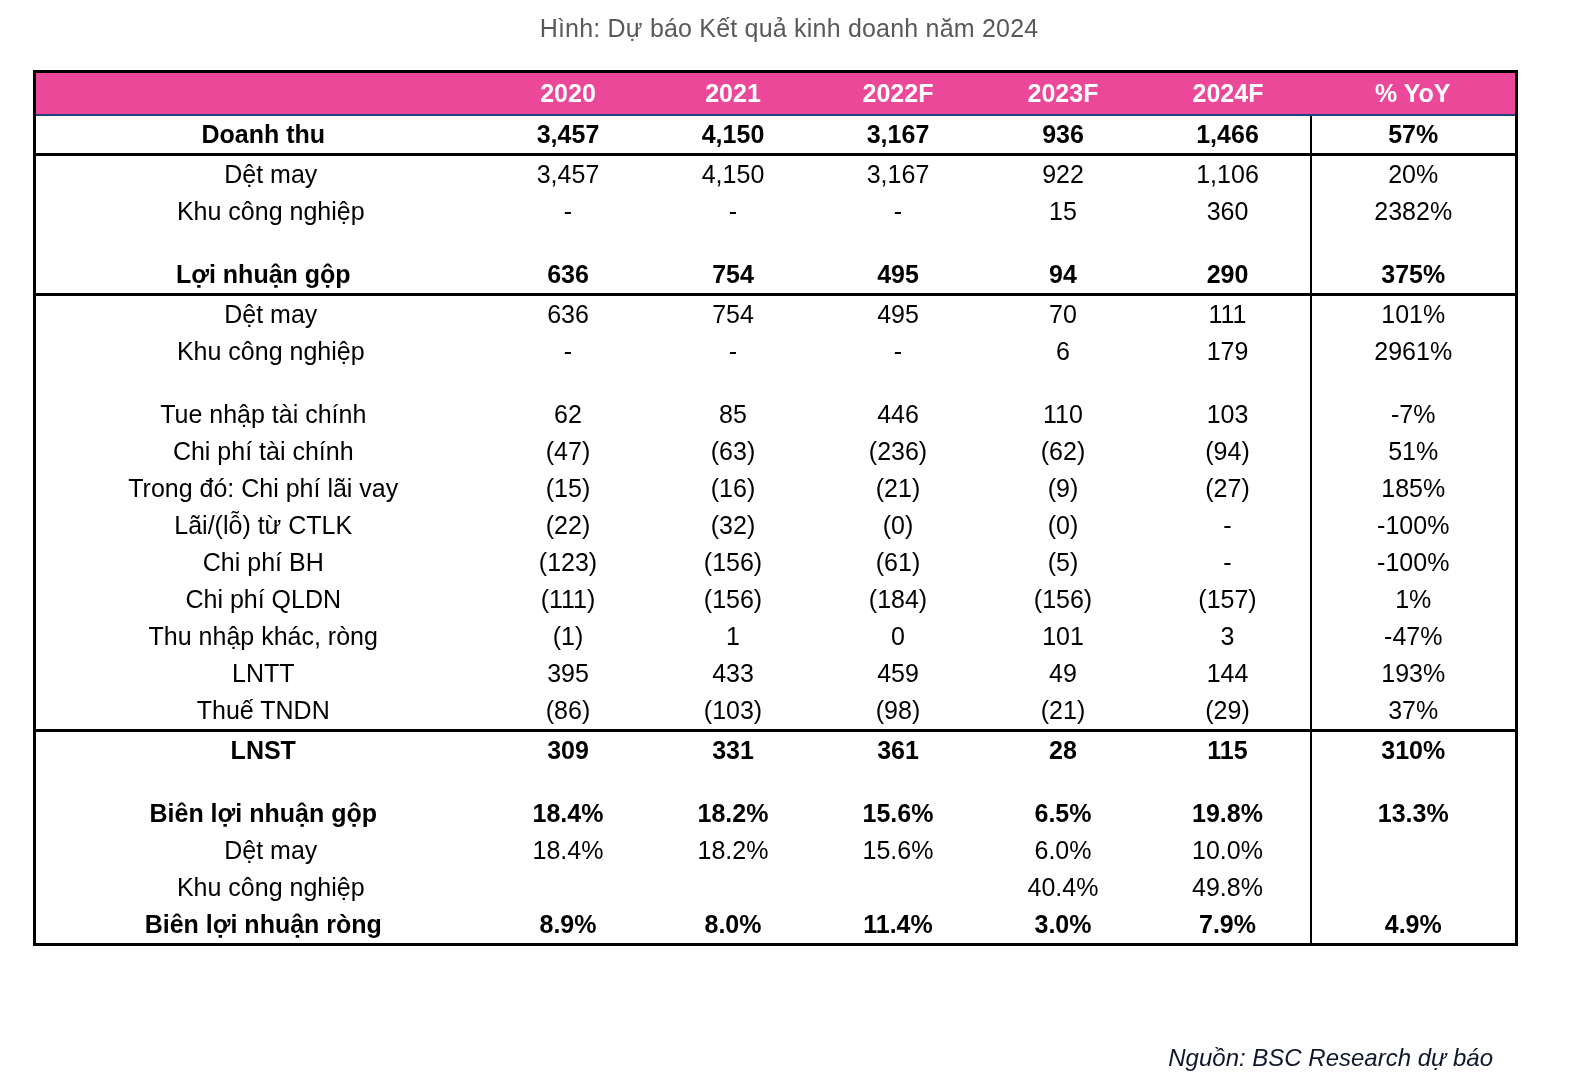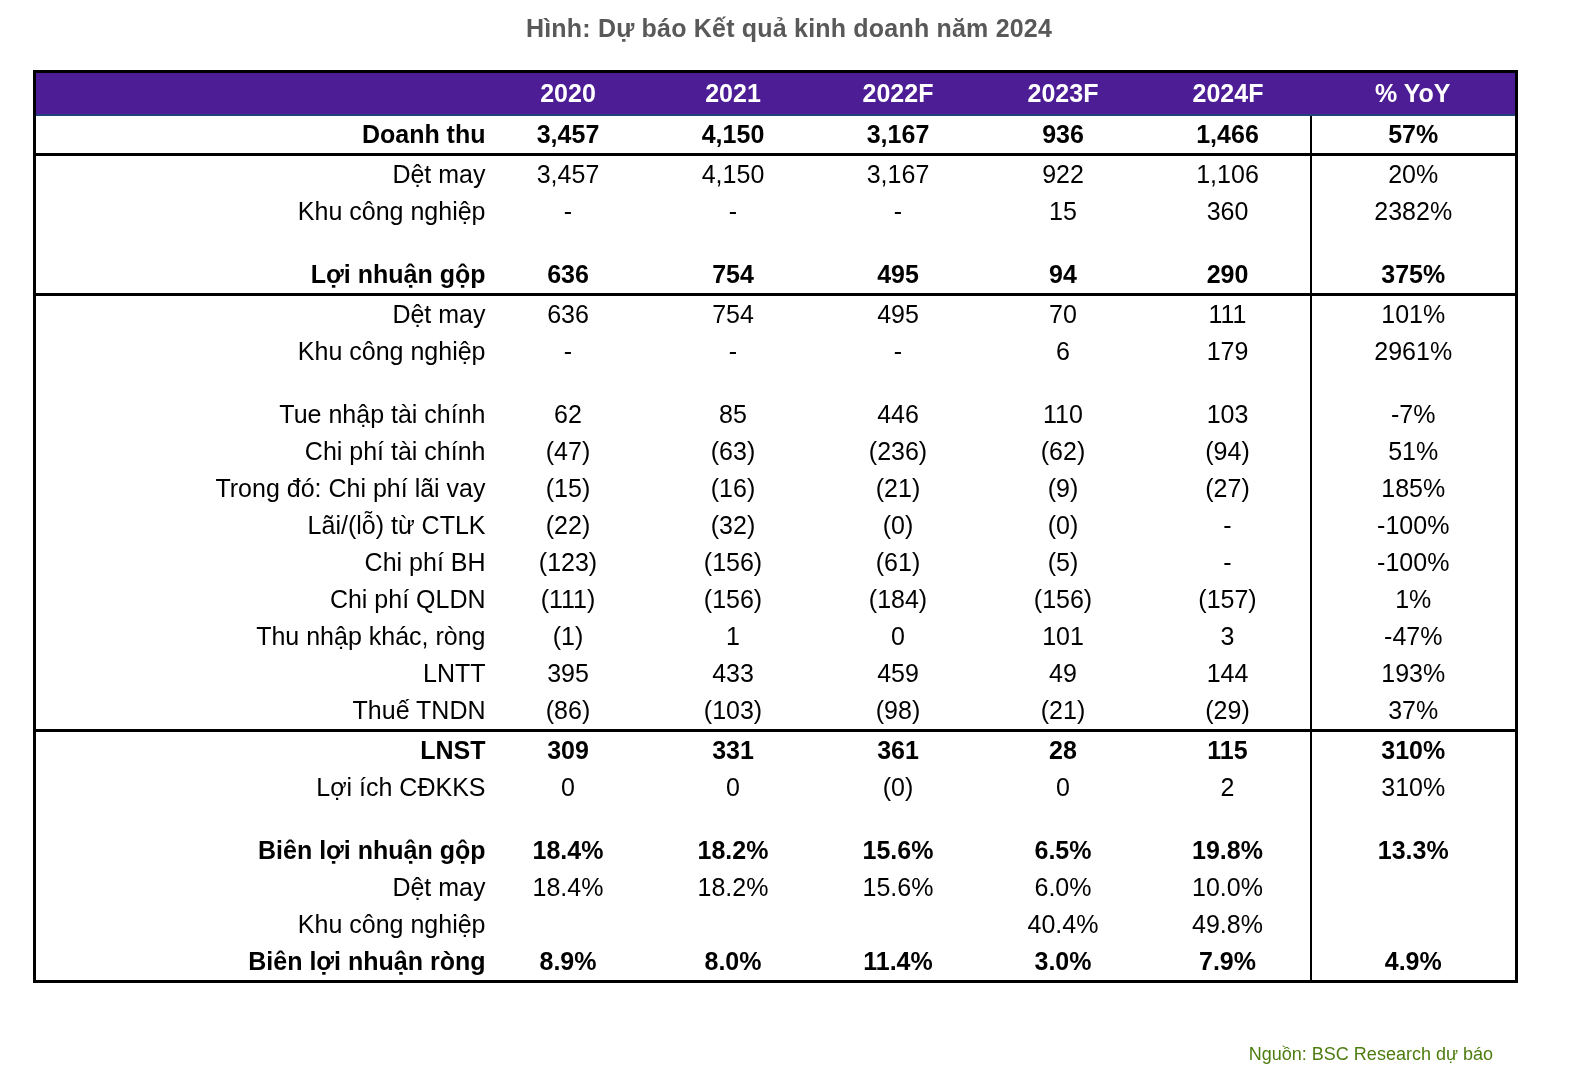--- a/index.html
+++ b/index.html
@@ -2,52 +2,52 @@
 <html><head>
 <meta charset="utf-8">
 <style>
   html,body{margin:0;padding:0;background:#ffffff;}
   body{
     width:1578px;height:1089px;position:relative;
     font-family:"Liberation Sans", sans-serif;color:#000;
   }
   .title{
     position:absolute;top:14px;left:0;width:100%;
-    text-align:center;font-size:25px;font-weight:bold;color:#595959;
+    text-align:center;font-size:25px;font-weight:normal;color:#595959;
     letter-spacing:0.2px;
   }
   .table-wrap{position:absolute;left:33px;top:70px;width:1482px;}
   table{
     border-collapse:collapse;table-layout:fixed;width:100%;
     border:3px solid #000;
   }
   col.c-label{width:451px;}
   col.c-num{width:165px;}
   col.c-yoy{width:206px;}
   thead th{
-    background:#4c1d95;color:#ffffff;font-weight:bold;font-size:25px;
+    background:#ec4899;color:#ffffff;font-weight:bold;font-size:25px;
     height:41px;text-align:center;padding:0;
     border-bottom:2px solid #24407E;
     margin-top:8px;
   }
   td{
     font-size:25px;height:37px;padding:0;line-height:37px;
     white-space:nowrap;overflow:hidden;
   }
-  td.label{text-align:right;padding-left:5px;}
+  td.label{text-align:center;padding-left:5px;}
   td.label.indent{padding-left:20px;}
   td.num{text-align:center;}
   tr.bold td{font-weight:bold;}
   td.regular{font-weight:normal;}
   tr.line-below td{border-bottom:3px solid #000;}
   tr.spacer td{height:26px;line-height:26px;}
   td.yoy-sep{border-left:2px solid #000;}
   .source{
     position:absolute;top:1044px;right:85px;
-    font-size:18px;color:#4d7c0f;text-align:right;
+    font-size:24px;color:#0f172a;text-align:right;font-style:italic;
   }
 </style>
 </head>
 <body>
 
 <div class="title">Hình: Dự báo Kết quả kinh doanh năm 2024</div>
 
 <div class="table-wrap">
   <table>
     <colgroup>
@@ -226,29 +226,20 @@
         </tr>
         <tr class="bold">
           <td class="label">LNST</td>
           <td class="num">309</td>
           <td class="num">331</td>
           <td class="num">361</td>
           <td class="num">28</td>
           <td class="num">115</td>
           <td class="num yoy-sep">310%</td>
         </tr>
-        <tr>
-          <td class="label">Lợi ích CĐKKS</td>
-          <td class="num">0</td>
-          <td class="num">0</td>
-          <td class="num">(0)</td>
-          <td class="num">0</td>
-          <td class="num">2</td>
-          <td class="num yoy-sep">310%</td>
-        </tr>
         <tr class="spacer">
           <td></td>
           <td></td>
           <td></td>
           <td></td>
           <td></td>
           <td></td>
           <td class="yoy-sep"></td>
         </tr>
         <tr class="bold">

